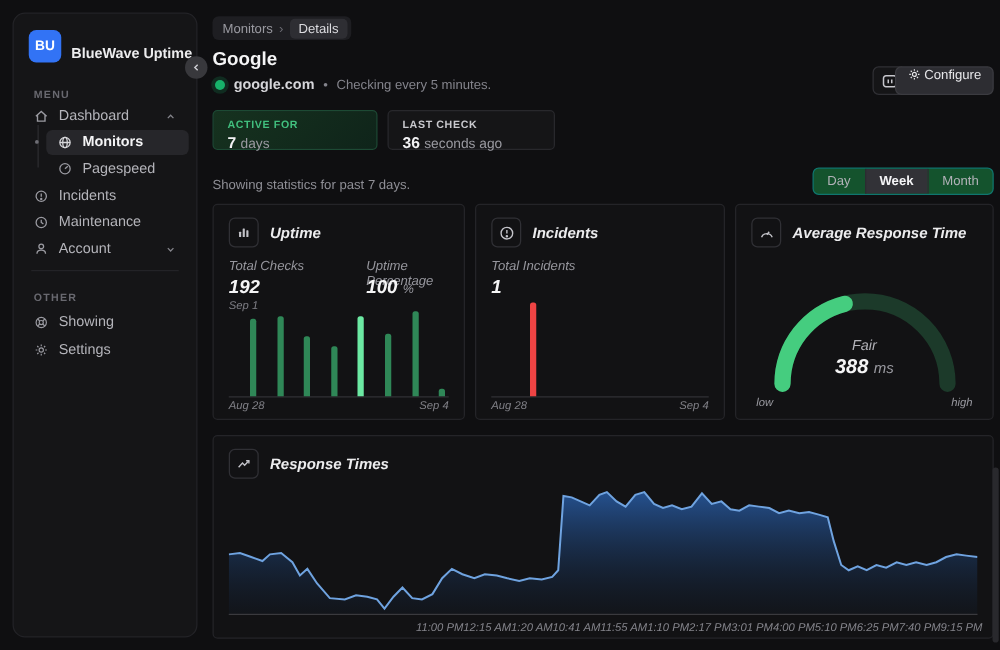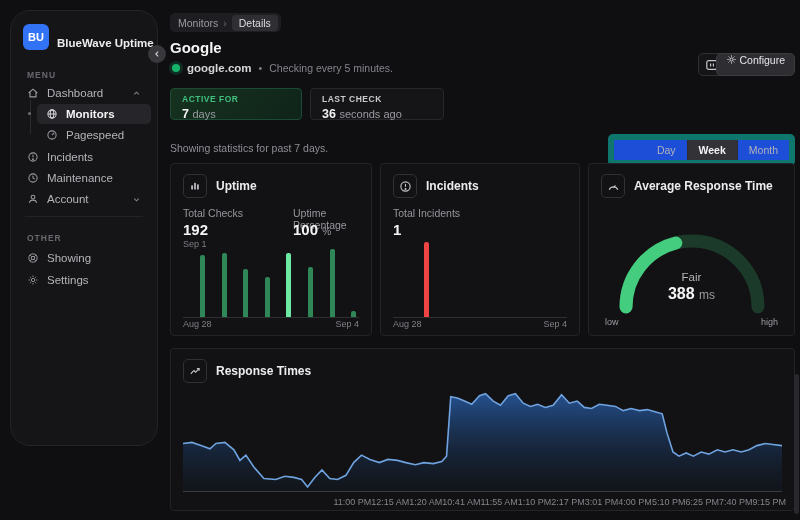--- a/index.html
+++ b/index.html
@@ -1,22 +1,22 @@
 <!DOCTYPE html>
 <html><head>
 <meta charset="utf-8">
 <style>
   html,body{margin:0;padding:0;background:#0c0c0e;}
   .page{position:relative;width:800px;height:520px;background:#0f0f11;overflow:hidden;
         font-family:"Liberation Sans",sans-serif;color:#e9e9ec;-webkit-font-smoothing:antialiased;}
   svg{display:block}
 
   
-  .sidebar{position:absolute;left:10px;top:10px;width:148px;height:436px;background:#151517;
-           border:1px solid #232327;border-radius:20px;box-sizing:border-box;}
+  .sidebar{position:absolute;left:10px;top:10px;width:148px;height:500px;background:#151517;
+           border:1px solid #232327;border-radius:10px;box-sizing:border-box;}
   .logo-row{position:absolute;left:12px;top:13px;display:flex;align-items:center;gap:8px;}
   .logo{width:26px;height:26px;border-radius:6px;background:#3273f5;color:#fff;font-size:11px;
         font-weight:bold;display:flex;align-items:center;justify-content:center;}
   .brand{font-size:11.5px;font-weight:bold;color:#ececee;margin-top:12px;}
   .collapse-btn{position:absolute;right:-9px;top:34px;width:18px;height:18px;border-radius:50%;
         background:#38383c;color:#cfcfd4;display:flex;align-items:center;justify-content:center;}
   .side-label{position:absolute;left:16px;font-size:8.5px;letter-spacing:1px;color:#68686f;font-weight:bold;}
   .side-item{position:absolute;left:6px;right:6px;height:20px;display:flex;align-items:center;gap:8px;
         padding-left:10px;font-size:11.5px;color:#b4b4ba;border-radius:5px;box-sizing:border-box;}
   .side-item .ic{display:flex;color:#9a9aa1;}
@@ -47,28 +47,28 @@
   
   .stat-card{position:absolute;top:88px;height:32px;border-radius:4px;box-sizing:border-box;
         padding:5px 11px;background:#151517;border:1px solid #28282c;}
   .stat-card.green{background:linear-gradient(135deg,#16321f 0%,#0f241a 100%);border-color:#1d4a34;}
   .stat-label{font-size:8.5px;font-weight:bold;letter-spacing:.5px;color:#c9c9ce;}
   .stat-card.green .stat-label{color:#41bf7e;}
   .stat-value{margin-top:3px;font-size:12.5px;color:#f2f2f4;font-weight:bold;}
   .stat-suffix{font-weight:normal;color:#9a9aa1;font-size:11px;}
   .stats-note{position:absolute;left:170px;top:142px;font-size:10.5px;color:#8f8f96;}
 
-  .range-toggle{position:absolute;right:5px;top:134px;display:flex;border:6px solid #0f766e;
-        border-radius:5px;overflow:hidden;background:#1d4ed8;padding-left:32px;}
+  .range-toggle{position:absolute;right:5px;top:134px;display:flex;border:1px solid #0f766e;
+        border-radius:5px;overflow:hidden;background:#14532d;}
   .range-btn{padding:4px 11px;font-size:10.5px;color:#b2b2b8;}
   .range-btn.active{background:#323237;color:#f4f4f6;font-weight:bold;}
   .range-btn + .range-btn{border-left:1px solid #2c2c31;}
 
   
-  .card{position:absolute;background:#121214;border:1px solid #242428;border-radius:4px;box-sizing:border-box;}
+  .card{position:absolute;background:#121214;border:1px solid #242428;border-radius:4px;box-sizing:border-box;font-style:italic;}
   .card-head{position:absolute;left:12px;top:10px;display:flex;align-items:center;gap:9px;}
   .icon-box{width:22px;height:22px;border:1px solid #303035;border-radius:5px;color:#c3c3c9;
         display:flex;align-items:center;justify-content:center;}
   .card-title{font-size:12px;font-weight:bold;color:#ececee;}
   .mini-label{position:absolute;font-size:10.5px;color:#96969d;}
   .mini-value{position:absolute;font-size:15px;font-weight:bold;color:#f4f4f5;}
   .mini-unit{font-size:10px;color:#9a9aa1;font-weight:normal;}
   .hover-date{position:absolute;left:12px;top:75px;font-size:9px;color:#7e7e85;}
   .mini-chart{position:absolute;left:12px;right:12px;top:84px;height:69px;border-bottom:1px solid #303034;}
   .inc-chart{position:absolute;left:12px;right:12px;top:78px;height:75px;border-bottom:1px solid #303034;}

